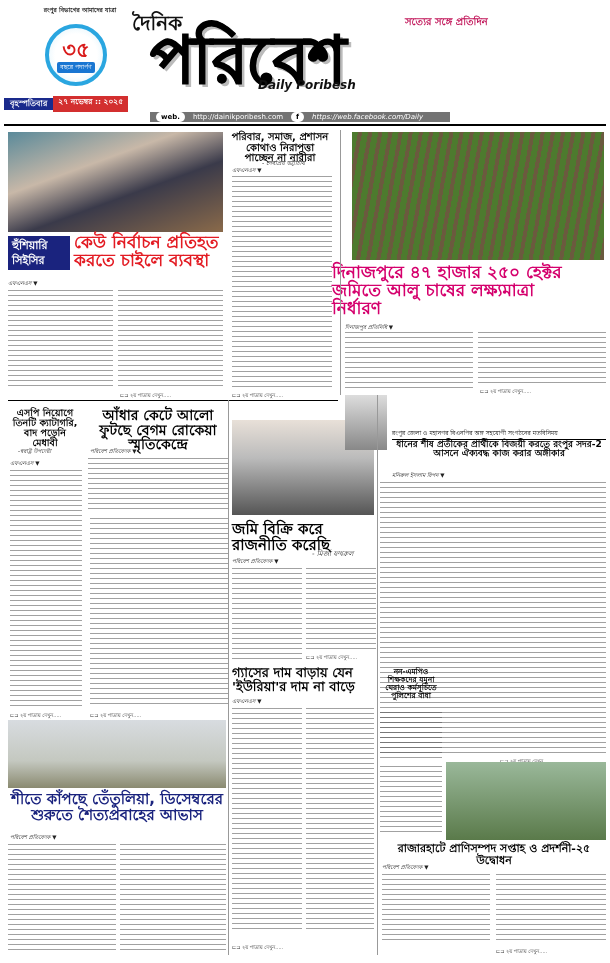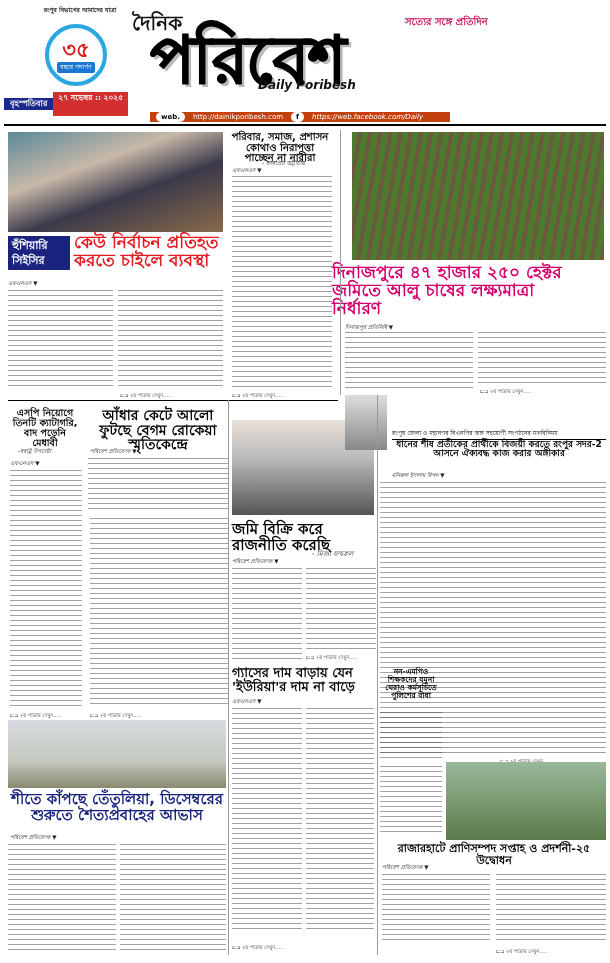--- a/index.html
+++ b/index.html
@@ -7,22 +7,22 @@
 .abs{position:absolute}
 .mast-title{font-family:"DejaVu Serif",serif;font-weight:900;font-size:66px;letter-spacing:-2px;color:#000;-webkit-text-stroke:1px #000;text-shadow:3px 3px 0 #bbb}
 .small-title{font-family:"DejaVu Serif",serif;font-weight:900;font-size:20px}
 .tag{color:#c2185b;font-size:10px;font-weight:bold}
 .badge{width:62px;height:62px;border-radius:50%;border:4px solid #2aa6e0;background:radial-gradient(#fff 55%,#d6f0fb);display:flex;flex-direction:column;align-items:center;justify-content:center}
 .badge .n{color:#d91b1b;font-weight:700;font-size:21px;line-height:24px}
 .badge .s{background:#1976d2;color:#fff;font-size:6px;padding:0 3px;border-radius:2px}
 .infobar{height:12px;display:flex;align-items:center;font-size:6.5px}
 .dayblk{background:#1a2a8c;color:#fff;font-weight:bold;font-size:8px;padding:0 6px;height:12px;line-height:12px}
 .meta{flex:1;background:#d9f1fb;border:1px solid #8ac;border-radius:6px;height:11px;line-height:10px;padding:0 6px;font-style:italic;white-space:nowrap;overflow:hidden}
-.dateblk{background:#d32f2f;color:#fff;font-weight:bold;font-size:7.5px;padding:0 5px;height:24px;line-height:12px}
-.webbar{background:#c2410c;color:#fff;font-size:7px;height:10px;line-height:10px;display:flex;gap:8px;padding:0 6px}
+.dateblk{background:#d32f2f;color:#fff;font-weight:bold;font-size:7.5px;padding:0 5px;height:16px;line-height:12px}
+.webbar{background:#737373;color:#fff;font-size:7px;height:10px;line-height:10px;display:flex;gap:8px;padding:0 6px}
 .webbar span.pill{background:#fff;color:#000;border-radius:5px;padding:0 5px;font-weight:bold}
 .photo{background:linear-gradient(135deg,#7a8c6e,#4a5a3a);overflow:hidden}
 .photo.press{background:linear-gradient(160deg,#5a8a9a 0%,#c8b8a8 35%,#3a3a4a 60%,#8a6a4a 100%)}
 .photo.field{background:repeating-linear-gradient(100deg,#4d7a2e 0 6px,#6b5a3e 6px 10px)}
 .photo.meeting{background:linear-gradient(180deg,#e8e0d8 0%,#bbb 40%,#555 100%)}
 .photo.fog{background:linear-gradient(180deg,#d8dce0 0%,#c4c8c0 60%,#8a8a70 100%)}
 .photo.rally{background:linear-gradient(180deg,#9ab89a 0%,#5a7a4a 100%)}
 .photo.seminar{background:linear-gradient(180deg,#ddd 0%,#888 100%)}
 .hl{font-family:"DejaVu Sans",sans-serif;font-weight:bold;line-height:1.05}
 .red{color:#e31b23}.pink{color:#d5006d}.navy{color:#1a237e}.blk{color:#000}

